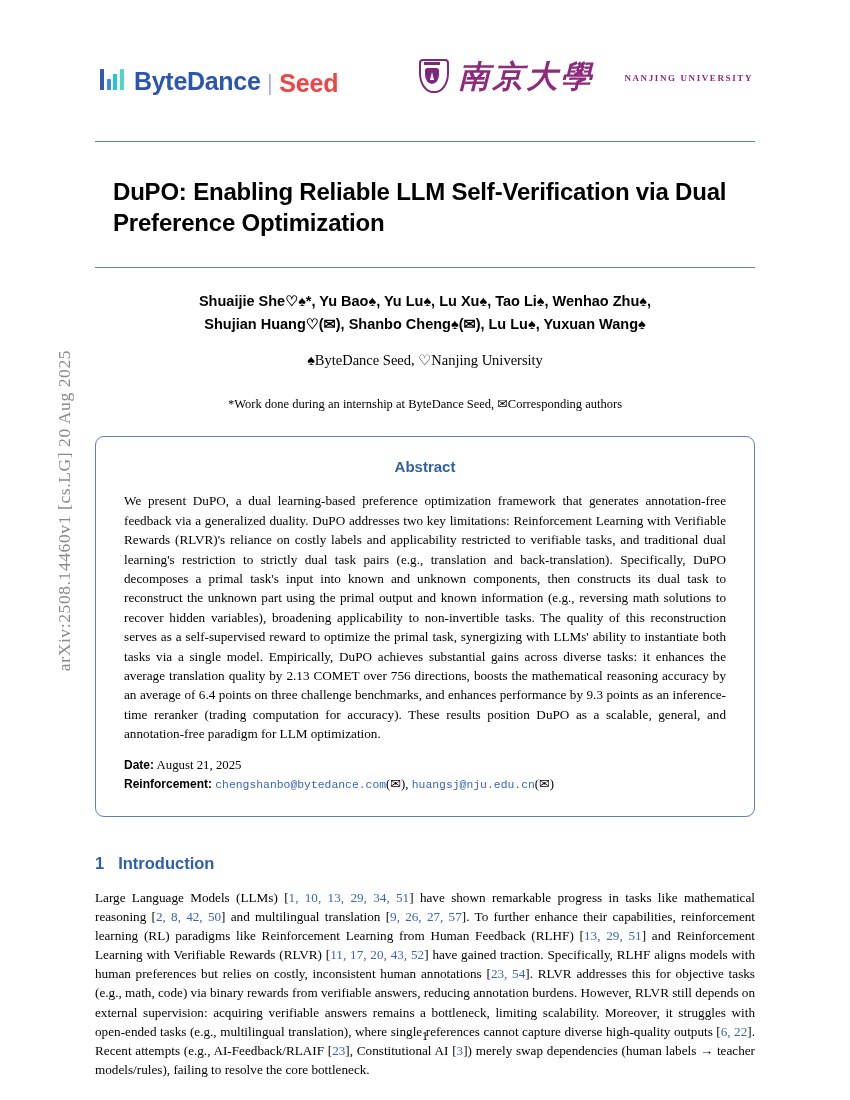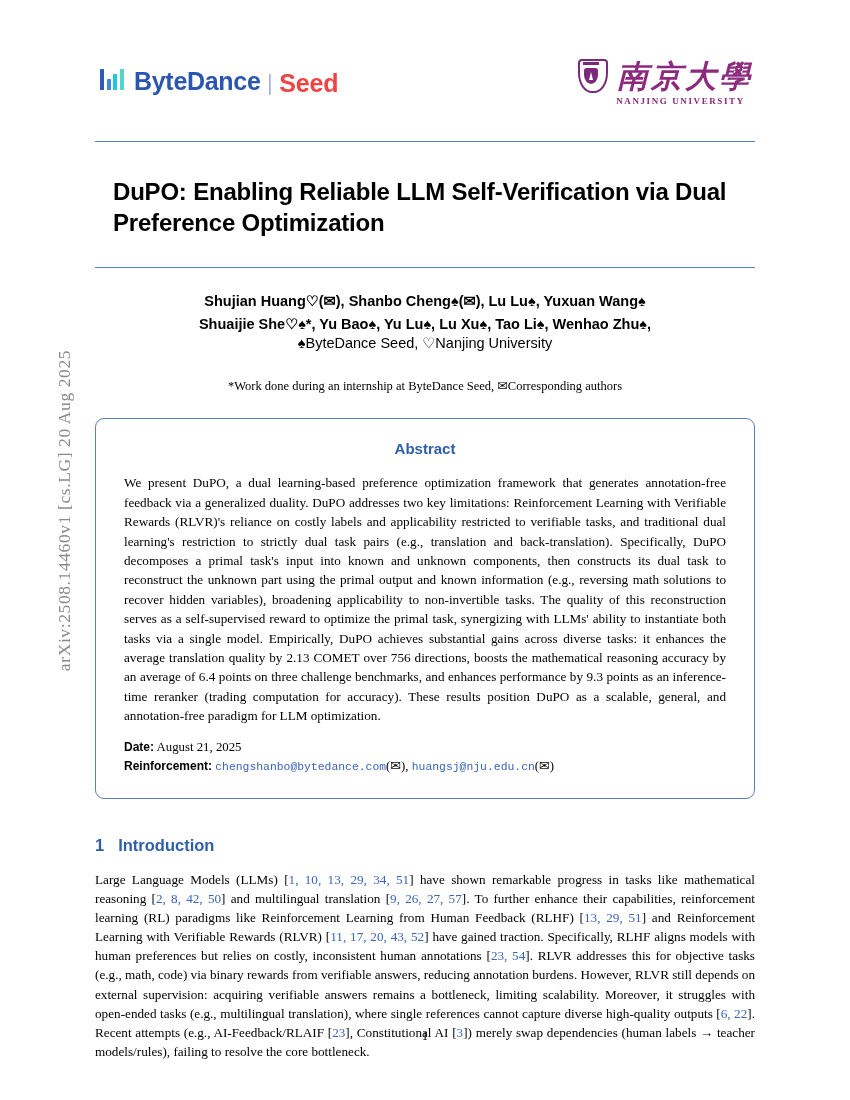--- a/index.html
+++ b/index.html
@@ -91,21 +91,21 @@
     font-weight: 600;
     color: #ef4444;
     letter-spacing: -0.2px;
   }
 
   .nju-logo {
     position: absolute;
     right: 2px;
     top: 4px;
     display: flex;
-    flex-direction: column;
+    flex-direction: row;
     align-items: center;
   }
   .nju-row {
     display: flex;
     align-items: center;
   }
   .nju-crest {
     width: 30px;
     height: 34px;
     margin-right: 9px;
@@ -191,23 +191,24 @@
   .authors {
     font-family: "Liberation Sans", sans-serif;
     font-weight: bold;
     font-size: 14.5px;
     line-height: 1.55;
     text-align: center;
     margin-top: 22px;
     padding: 0 28px;
   }
   .affil {
-    font-family: Liberation Sans, sans-serif;
+    font-family: Liberation Serif, serif;
     font-size: 14.5px;
     text-align: center;
+    margin-top: 17px;
   }
   .footnote {
     font-family: "Liberation Serif", serif;
     font-size: 12.5px;
     text-align: center;
     margin-top: 27px;
   }
 
   
   .abstract-box {
@@ -310,22 +311,22 @@
     </div>
   </div>
 
   <div class="rule"></div>
 
   <div class="title">DuPO: Enabling Reliable LLM Self-Verification via Dual Preference Optimization</div>
 
   <div class="rule-under-title"></div>
 
   <div class="authors">
+    <div>Shuaijie She♡♠*, Yu Bao♠, Yu Lu♠, Lu Xu♠, Tao Li♠, Wenhao Zhu♠,</div>
     <div>Shujian Huang♡(✉), Shanbo Cheng♠(✉), Lu Lu♠, Yuxuan Wang♠</div>
-    <div>Shuaijie She♡♠*, Yu Bao♠, Yu Lu♠, Lu Xu♠, Tao Li♠, Wenhao Zhu♠,</div>
   </div>
 
   <div class="affil">♠ByteDance Seed, ♡Nanjing University</div>
 
   <div class="footnote">*Work done during an internship at ByteDance Seed, ✉Corresponding authors</div>
 
   <div class="abstract-box">
     <div class="abstract-heading">Abstract</div>
     <div class="abstract-body">We present DuPO, a dual learning-based preference optimization framework that generates annotation-free feedback via a generalized duality. DuPO addresses two key limitations: Reinforcement Learning with Verifiable Rewards (RLVR)'s reliance on costly labels and applicability restricted to verifiable tasks, and traditional dual learning's restriction to strictly dual task pairs (e.g., translation and back-translation). Specifically, DuPO decomposes a primal task's input into known and unknown components, then constructs its dual task to reconstruct the unknown part using the primal output and known information (e.g., reversing math solutions to recover hidden variables), broadening applicability to non-invertible tasks. The quality of this reconstruction serves as a self-supervised reward to optimize the primal task, synergizing with LLMs' ability to instantiate both tasks via a single model. Empirically, DuPO achieves substantial gains across diverse tasks: it enhances the average translation quality by 2.13 COMET over 756 directions, boosts the mathematical reasoning accuracy by an average of 6.4 points on three challenge benchmarks, and enhances performance by 9.3 points as an inference-time reranker (trading computation for accuracy). These results position DuPO as a scalable, general, and annotation-free paradigm for LLM optimization.</div>
 

